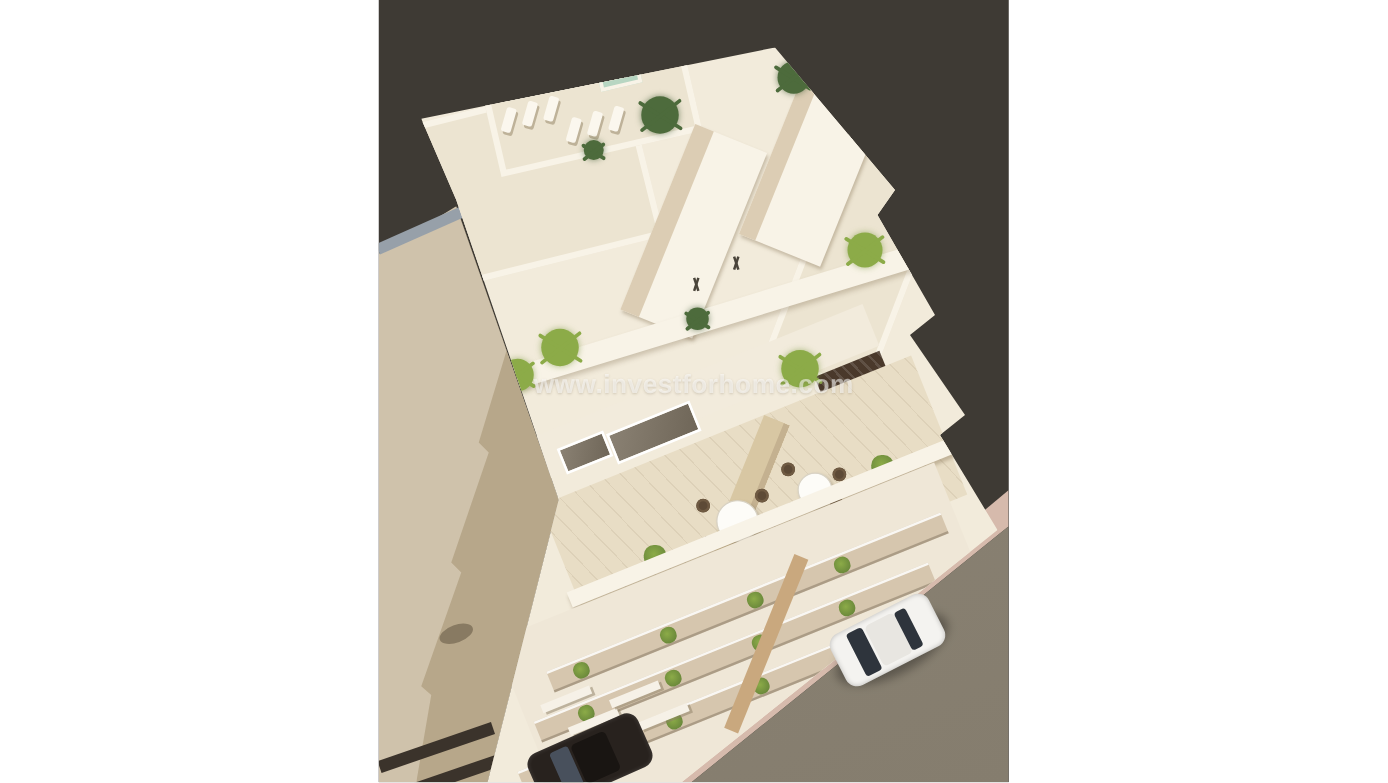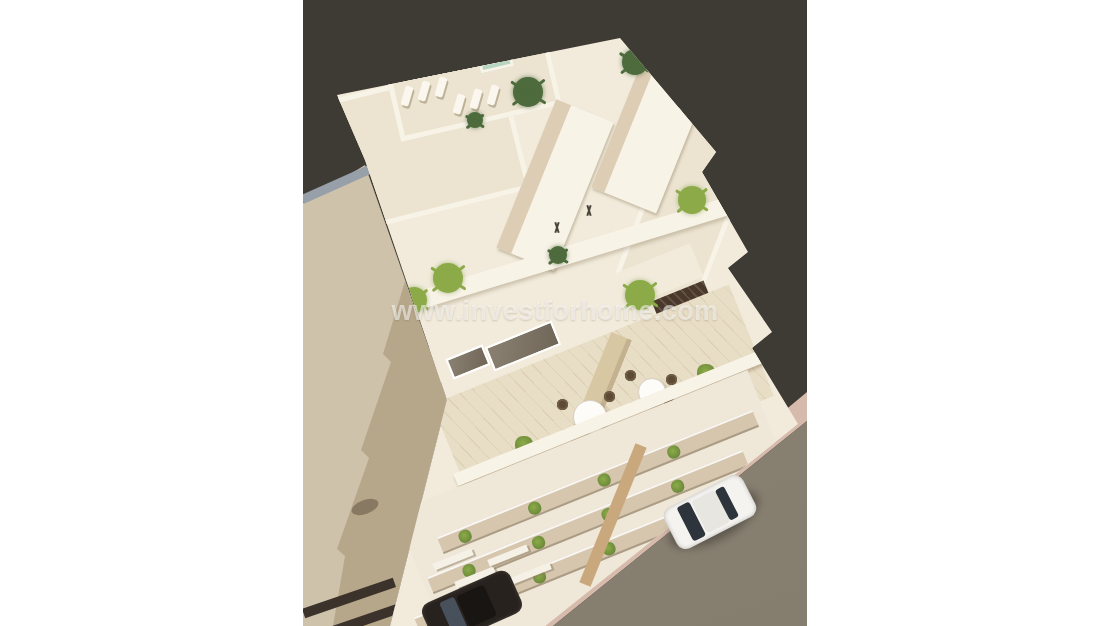--- a/index.html
+++ b/index.html
@@ -58,21 +58,21 @@
 
   
   .car{position:absolute;}
   .car .car-shadow{position:absolute;left:-5px;right:-5px;top:10px;bottom:-6px;background:rgba(0,0,0,.32);border-radius:50%;filter:blur(4px);}
   .car .body{position:absolute;inset:0;border-radius:10px;}
   .car-white .body{background:var(--car-white-body);box-shadow:inset 0 0 4px rgba(0,0,0,.25);}
   .car-dark .body{background:var(--car-dark-body);box-shadow:inset 0 0 4px rgba(255,255,255,.15);}
   .glass{position:absolute;background:var(--car-glass-dark);border-radius:3px;}
 
   .watermark{position:absolute;left:0;right:0;top:296px;text-align:center;
-    font-weight:bold;font-size:27px;letter-spacing:.4px;color:rgba(255,255,255,.55);
+    font-weight:bold;font-size:21px;letter-spacing:.4px;color:rgba(255,255,255,.55);
     text-shadow:0 1px 2px rgba(110,95,70,.25);}
 </style>
 </head>
 <body>
 
 <div class="canvas">
   <div class="photo">
 
     <div class="neighbor">
       <div class="neighbor-shadow"></div>

